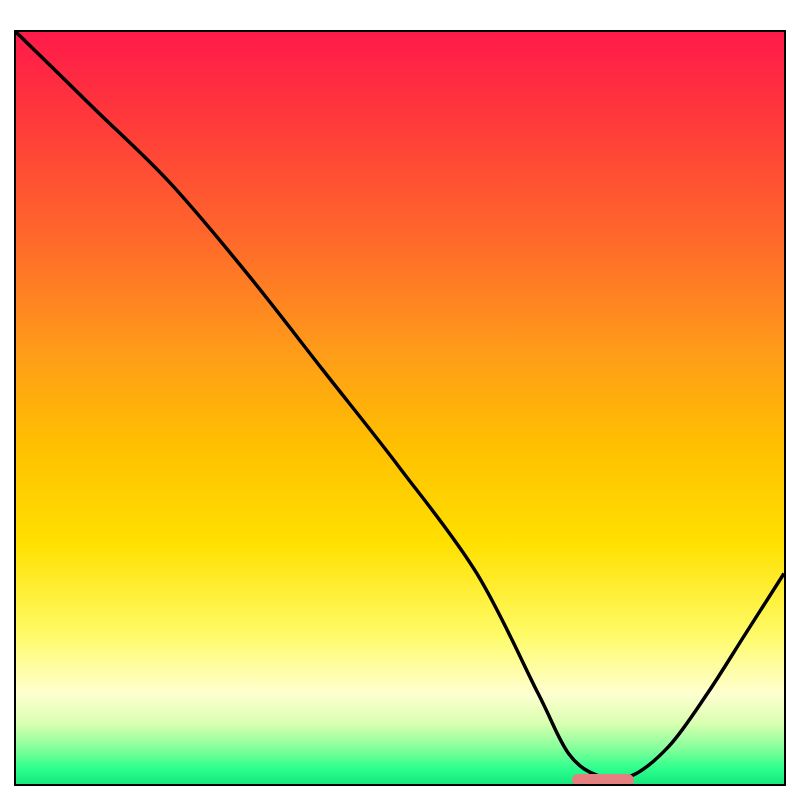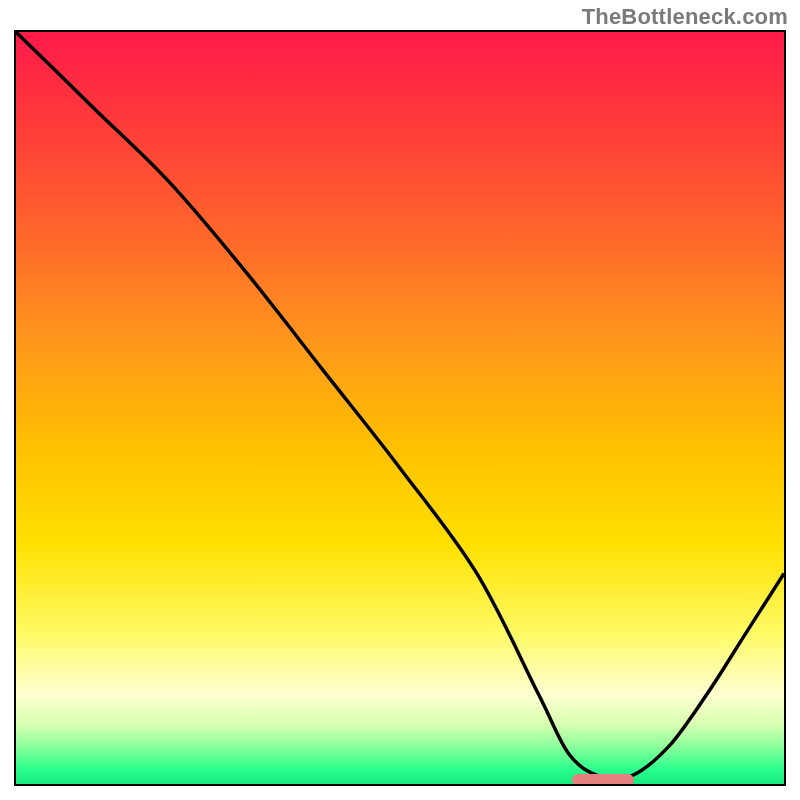--- a/index.html
+++ b/index.html
@@ -68,21 +68,20 @@
     background: #e48080;
     border-radius: 6px;
     height: 12px;
   }
 </style>
 </head>
 <body>
 
 <div class="outer-frame">
 
-  <div class="watermark">TheBottleneck.com</div>
 
   <div class="plot-border">
     <div class="gradient-bg"></div>
 
     <svg class="curve-layer" viewBox="0 0 772 756" preserveAspectRatio="none">
       <path id="bottleneck-path" fill="none" stroke="#000000" stroke-width="3.5" d="M 0.0 0.0 C 12.9 12.6, 51.5 50.4, 77.2 75.6 C 102.9 100.8, 128.7 123.5, 154.4 151.2 C 180.1 178.9, 205.9 210.4, 231.6 241.9 C 257.3 273.4, 283.1 307.4, 308.8 340.2 C 334.5 373.0, 360.3 404.5, 386.0 438.5 C 411.7 472.5, 440.0 506.5, 463.2 544.3 C 486.4 582.1, 509.5 635.0, 525.0 665.3 C 540.4 695.5, 545.5 711.9, 555.8 725.8 C 566.1 739.6, 576.4 744.7, 586.7 748.4 C 597.0 752.2, 606.0 753.5, 617.6 748.4 C 629.2 743.4, 643.3 732.1, 656.2 718.2 C 669.1 704.3, 681.9 684.2, 694.8 665.3 C 707.7 646.4, 720.5 625.0, 733.4 604.8 C 746.3 584.6, 765.6 554.4, 772.0 544.3"></path>
     </svg>
 
     <div id="optimal-marker" class="marker" style="left: 555.84px; width: 61.76px; top: 742.44px; background: rgb(228, 128, 128);"></div>
   </div>

